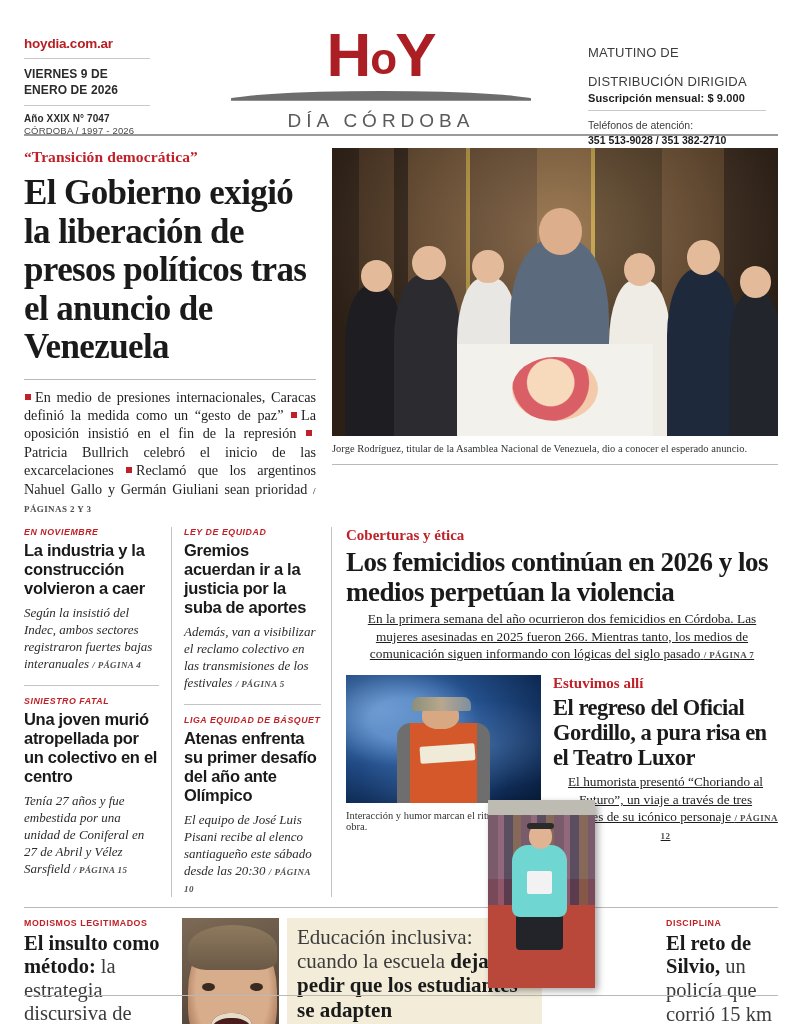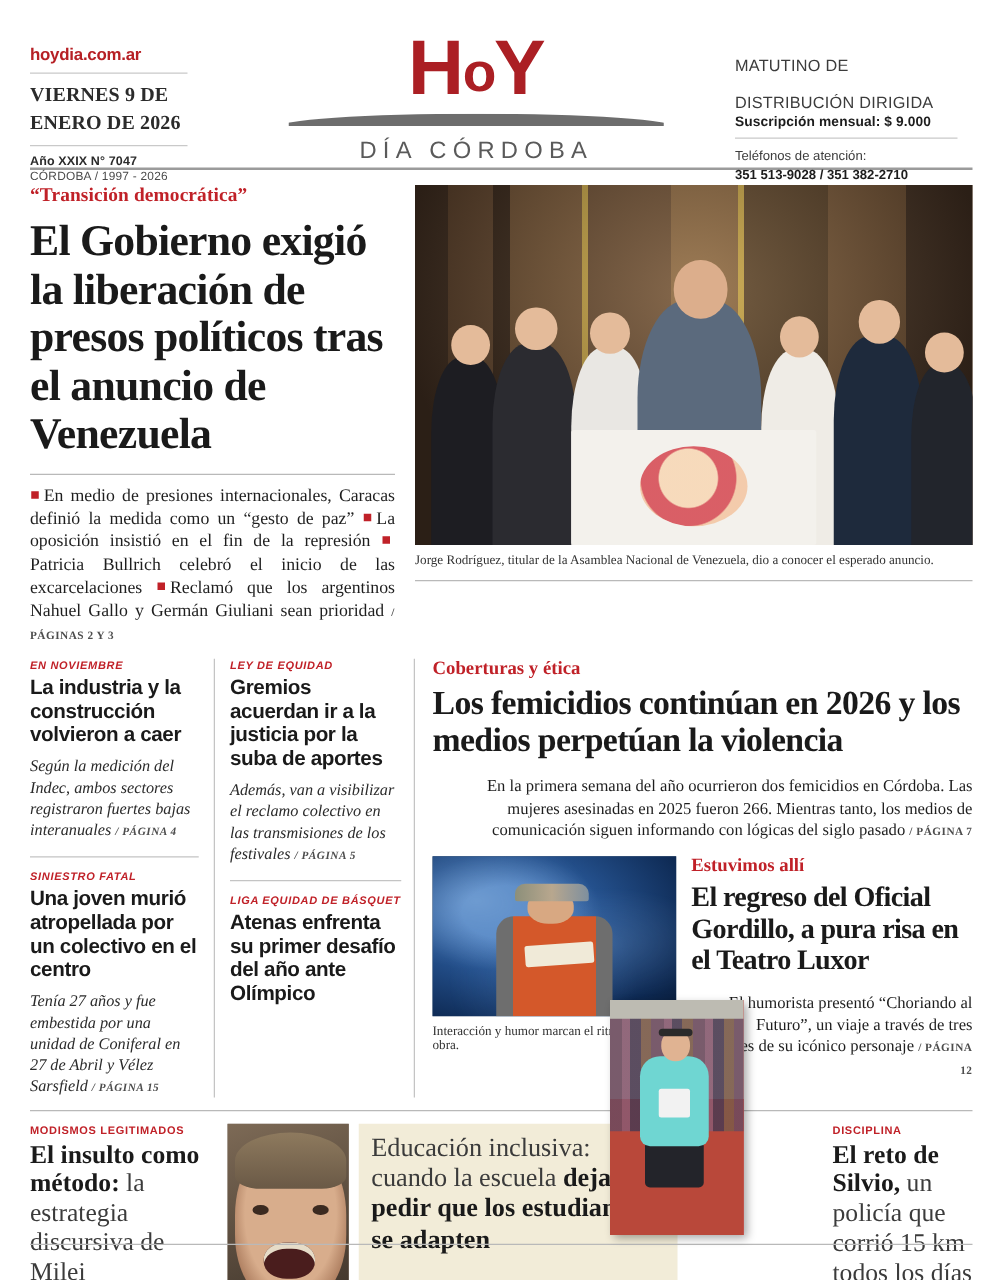--- a/index.html
+++ b/index.html
@@ -9,21 +9,21 @@
     font-family: "Liberation Sans", sans-serif;
     overflow: hidden;
   }
   .page { position: relative; width: 802px; height: 840px; background:#fff; padding: 0 24px; }
 
   
   .masthead { display:flex; align-items:flex-start; padding-top: 26px; height: 128px; }
   .mh-left { width: 150px; padding-top: 10px; }
   .mh-site { color:#b62025; font-size:13.5px; font-weight:bold; letter-spacing:-0.2px; }
   .mh-rule { border-top:1px solid #c9c9c9; margin:7px 0 7px 0; width: 126px; }
-  .mh-date { color:#2b2b2b; font-size:16px; font-weight:bold; line-height:1.35; letter-spacing:0.1px;font-family:Liberation Serif, serif; }
+  .mh-date { color:#2b2b2b; font-size:12px; font-weight:bold; line-height:1.35; letter-spacing:0.1px; }
   .mh-year { color:#2b2b2b; font-size:10px; font-weight:bold; letter-spacing:0.1px; }
   .mh-city { color:#4a4a4a; font-size:9.5px; letter-spacing:0.2px; margin-top:1px; }
 
   .mh-center { flex:1; display:flex; flex-direction:column; align-items:center; }
   .logo-hoy { font-family:"Liberation Sans", sans-serif; font-weight:bold; color:#ab1f24;
               font-size:62px; line-height:0.95; letter-spacing:-1px; display:flex; align-items:baseline; }
   .logo-hoy .lo { font-size:44px; position:relative; top:-2px; letter-spacing:-2px;}
   .logo-swoosh { width: 300px; height: 16px; margin-top: 6px; position:relative; overflow:hidden; }
   .logo-swoosh:before{
     content:""; position:absolute; left:-10px; right:-10px; top:0px; height:22px;
@@ -76,21 +76,21 @@
   .h-sm { font-size:16.5px; font-weight:bold; color:#1a1a1a; line-height:1.16; margin-top:4px; letter-spacing:-0.3px;}
   .sub-it { font-family:"Liberation Serif", serif; font-style:italic; color:#2b2b2b;
             font-size:13px; line-height:1.30; margin-top:7px; }
 
   .mid-rule { border-top:1px solid #c4c4c4; margin:12px 0 10px 0; }
 
   .kicker-red2 { color:#c02128; font-family:"Liberation Serif", serif; font-weight:bold; font-size:15px;}
   .h-big2 { font-family:"Liberation Serif", serif; font-weight:bold; color:#1a1a1a;
             font-size:27px; line-height:1.12; margin-top:3px; letter-spacing:-0.5px;}
   .body-ser { font-family:"Liberation Serif", serif; color:#1e1e1e; font-size:13.3px;
-              line-height:1.32; margin-top:13px; text-align:right;}
+              line-height:1.32; margin-top:3px; text-align:center;text-decoration:underline;}
 
   .split { display:flex; gap:12px; margin-top:12px; }
   .split .ph { width:195px; }
   .photo-gord { width:195px; height:128px; overflow:hidden; position:relative; background:#17365c;}
   .split .tx { flex:1; }
 
   
   .bottom { display:flex; margin-top:10px; border-top:1px solid #b9b9b9; padding-top:10px; position:relative; height:180px;}
   .b1 { width:255px; display:flex; gap:8px; }
   .b1 .txt { width:150px; }
@@ -250,21 +250,21 @@
     </div>
   </div>
 
   <div class="mid">
 
     <div class="mid-col">
       <div>
         <div class="ktiny">EN NOVIEMBRE</div>
         <div class="h-sm">La industria y la construcción volvieron a caer</div>
         <div class="sub-it">
-          <span>Según la medición del Indec, ambos sectores registraron fuertes bajas interanuales</span>
+          <span>Según la insistió del Indec, ambos sectores registraron fuertes bajas interanuales</span>
           <span class="pgref">/ PÁGINA 4</span>
         </div>
       </div>
       <div class="mid-rule"></div>
       <div>
         <div class="ktiny">SINIESTRO FATAL</div>
         <div class="h-sm">Una joven murió atropellada por un colectivo en el centro</div>
         <div class="sub-it">
           <span>Tenía 27 años y fue embestida por una unidad de Coniferal en 27 de Abril y Vélez Sarsfield</span>
           <span class="pgref">/ PÁGINA 15</span>
@@ -278,20 +278,24 @@
         <div class="h-sm">Gremios acuerdan ir a la justicia por la suba de aportes</div>
         <div class="sub-it">
           <span>Además, van a visibilizar el reclamo colectivo en las transmisiones de los festivales</span>
           <span class="pgref">/ PÁGINA 5</span>
         </div>
       </div>
       <div class="mid-rule"></div>
       <div>
         <div class="ktiny">LIGA EQUIDAD DE BÁSQUET</div>
         <div class="h-sm">Atenas enfrenta su primer desafío del año ante Olímpico</div>
+        <div class="sub-it">
+          <span>El equipo de José Luis Pisani recibe al elenco santiagueño este sábado desde las 20:30</span>
+          <span class="pgref">/ PÁGINA 10</span>
+        </div>
       </div>
     </div>
 
     <div class="mid-right">
       <div>
         <div class="kicker-red2">Coberturas y ética</div>
         <div class="h-big2">Los femicidios continúan en 2026 y los medios perpetúan la violencia</div>
         <div class="body-ser">
           <span>En la primera semana del año ocurrieron dos femicidios en Córdoba. Las mujeres asesinadas en 2025 fueron 266. Mientras tanto, los medios de comunicación siguen informando con lógicas del siglo pasado</span>
           <span class="pgref">/ PÁGINA 7</span>

